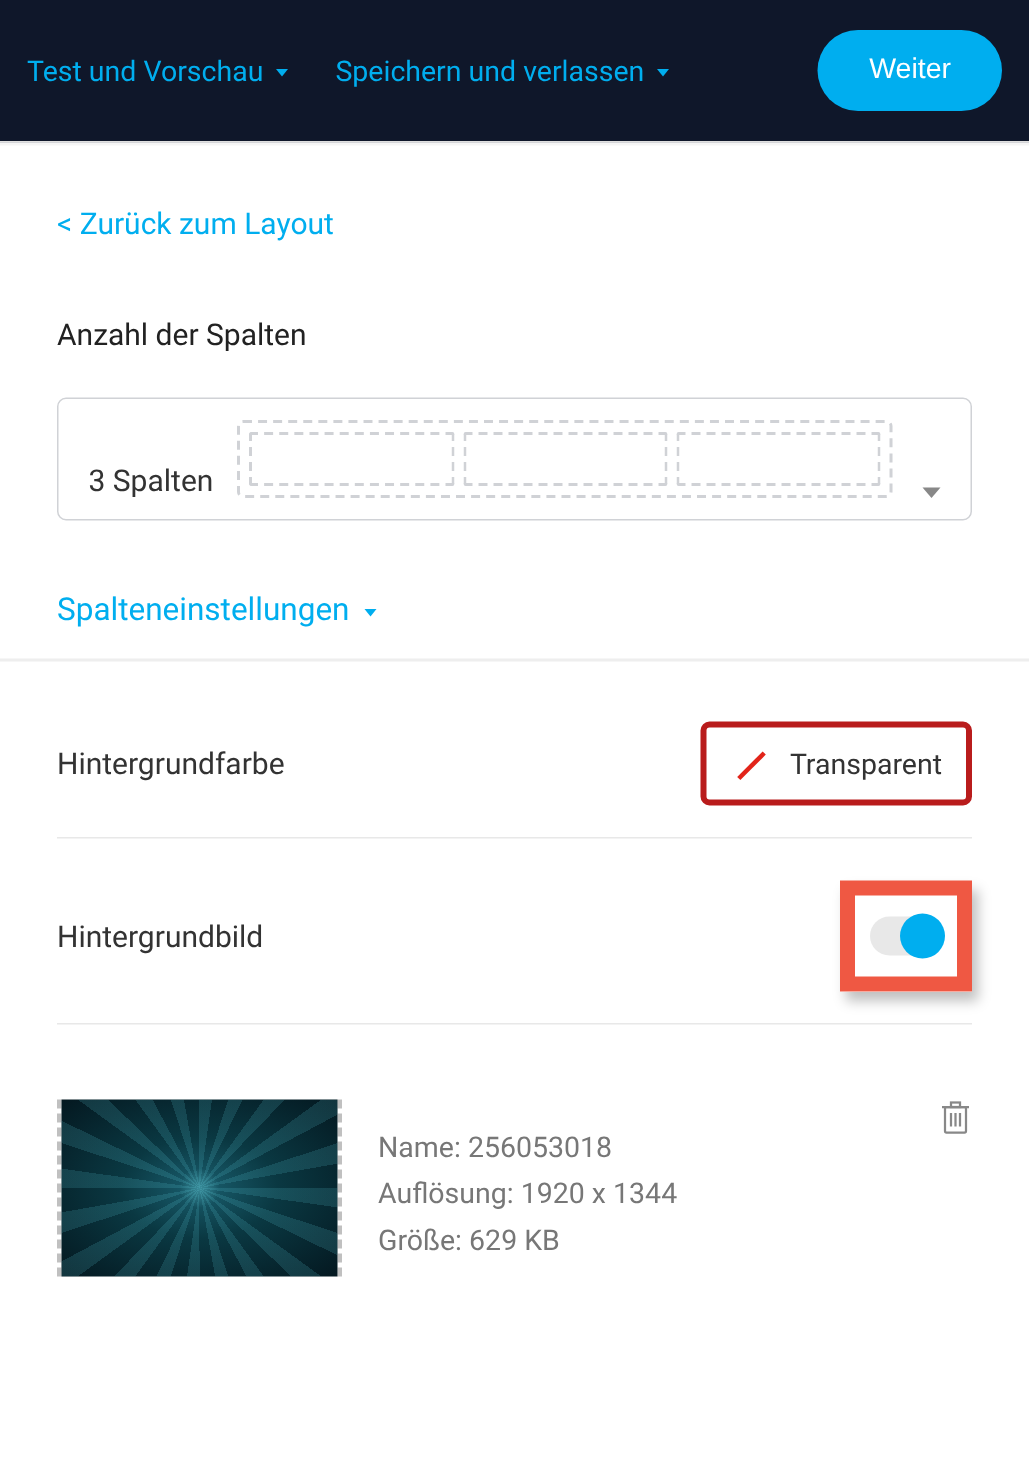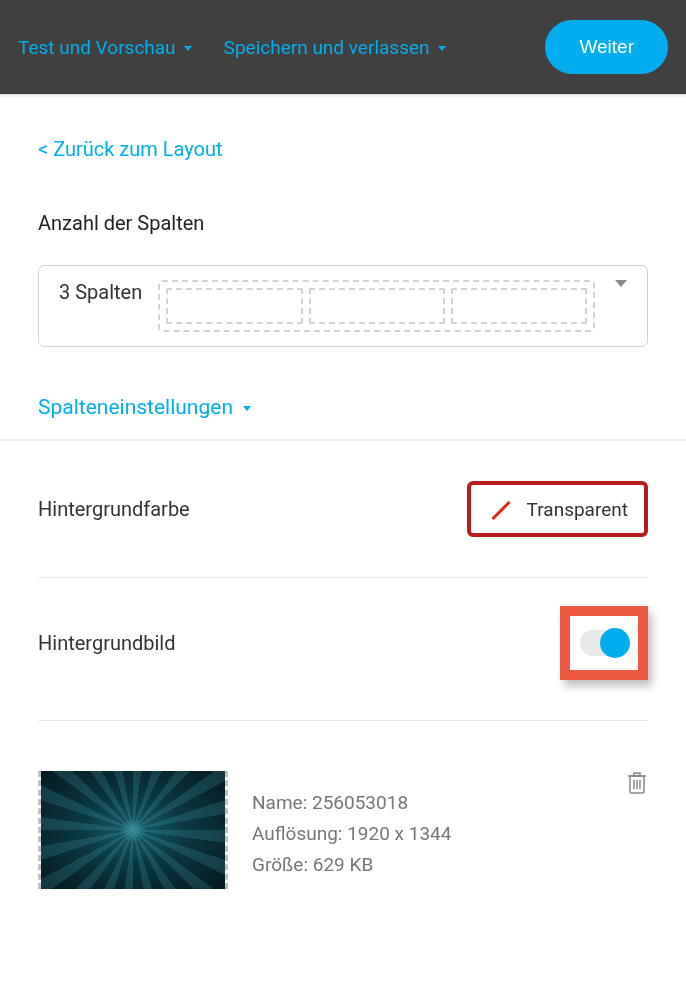--- a/index.html
+++ b/index.html
@@ -3,21 +3,21 @@
   <meta charset="utf-8">
   <style>
     * { box-sizing: border-box; margin: 0; padding: 0; }
     body {
       font-family: -apple-system, BlinkMacSystemFont, 'Segoe UI', Roboto, Arial, sans-serif;
       background: #fff;
       width: 686px;
       color: #333;
     }
     .header {
-      background: #404040;
+      background: #0f172a;
       display: flex;
       align-items: center;
       padding: 20px 18px;
       gap: 32px;
       border-bottom: 1px solid #e0e0e0;
     }
     .header-left {
       display: flex;
       gap: 32px;
     }
@@ -60,21 +60,21 @@
     }
     .label-row {
       font-size: 20px;
       color: #222;
       margin-bottom: 30px;
     }
     .select-wrapper {
       border: 1px solid #d0d2d6;
       border-radius: 6px;
       display: flex;
-      align-items: flex-start;
+      align-items: flex-end;
       padding: 14px 20px;
       cursor: pointer;
       margin-bottom: 48px;
     }
     .select-text {
       font-size: 20px;
       color: #333;
       margin-right: 16px;
     }
     .columns-preview {
@@ -119,21 +119,21 @@
     .section-title {
       font-size: 21px;
       font-weight: 600;
       color: #222;
       margin-bottom: 44px;
     }
     .property-row {
       display: flex;
       align-items: center;
       justify-content: space-between;
-      padding-bottom: 40px;
+      padding-bottom: 21px;
       border-bottom: 1px solid #e8e8e8;
       margin-bottom: 28px;
     }
     .property-label {
       font-size: 20px;
       color: #333;
     }
     .color-chip {
       display: flex;
       align-items: center;

